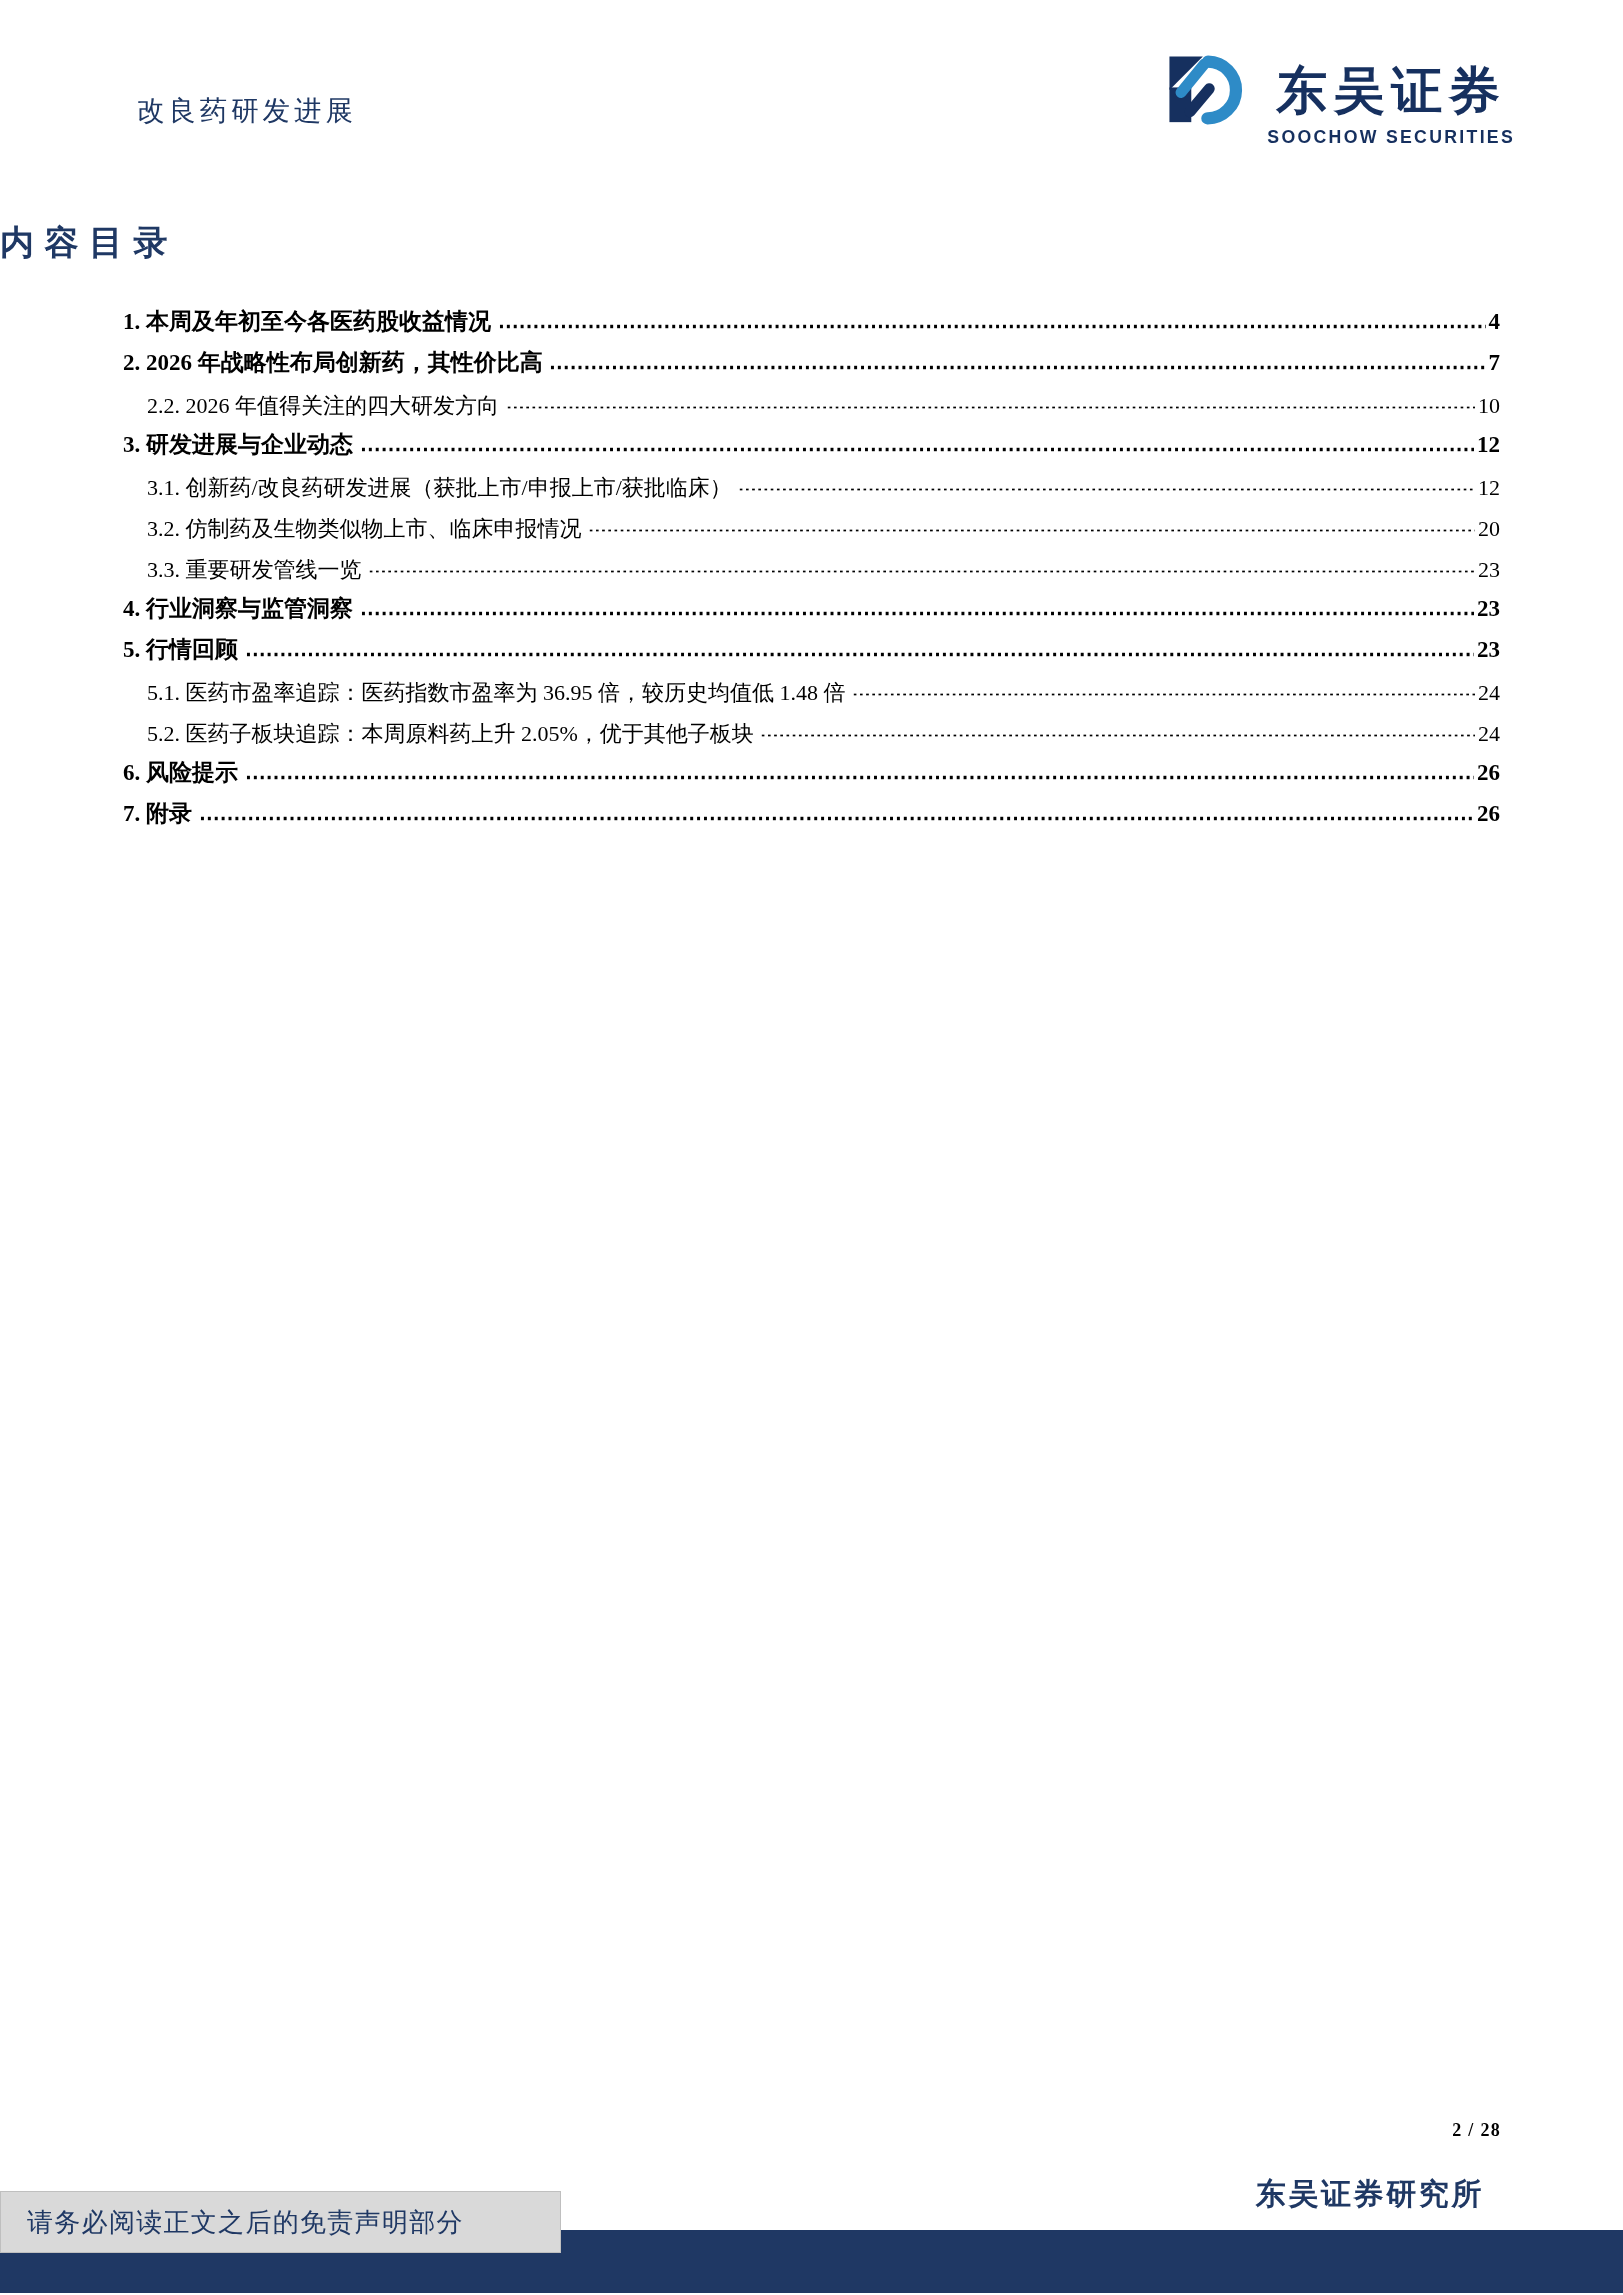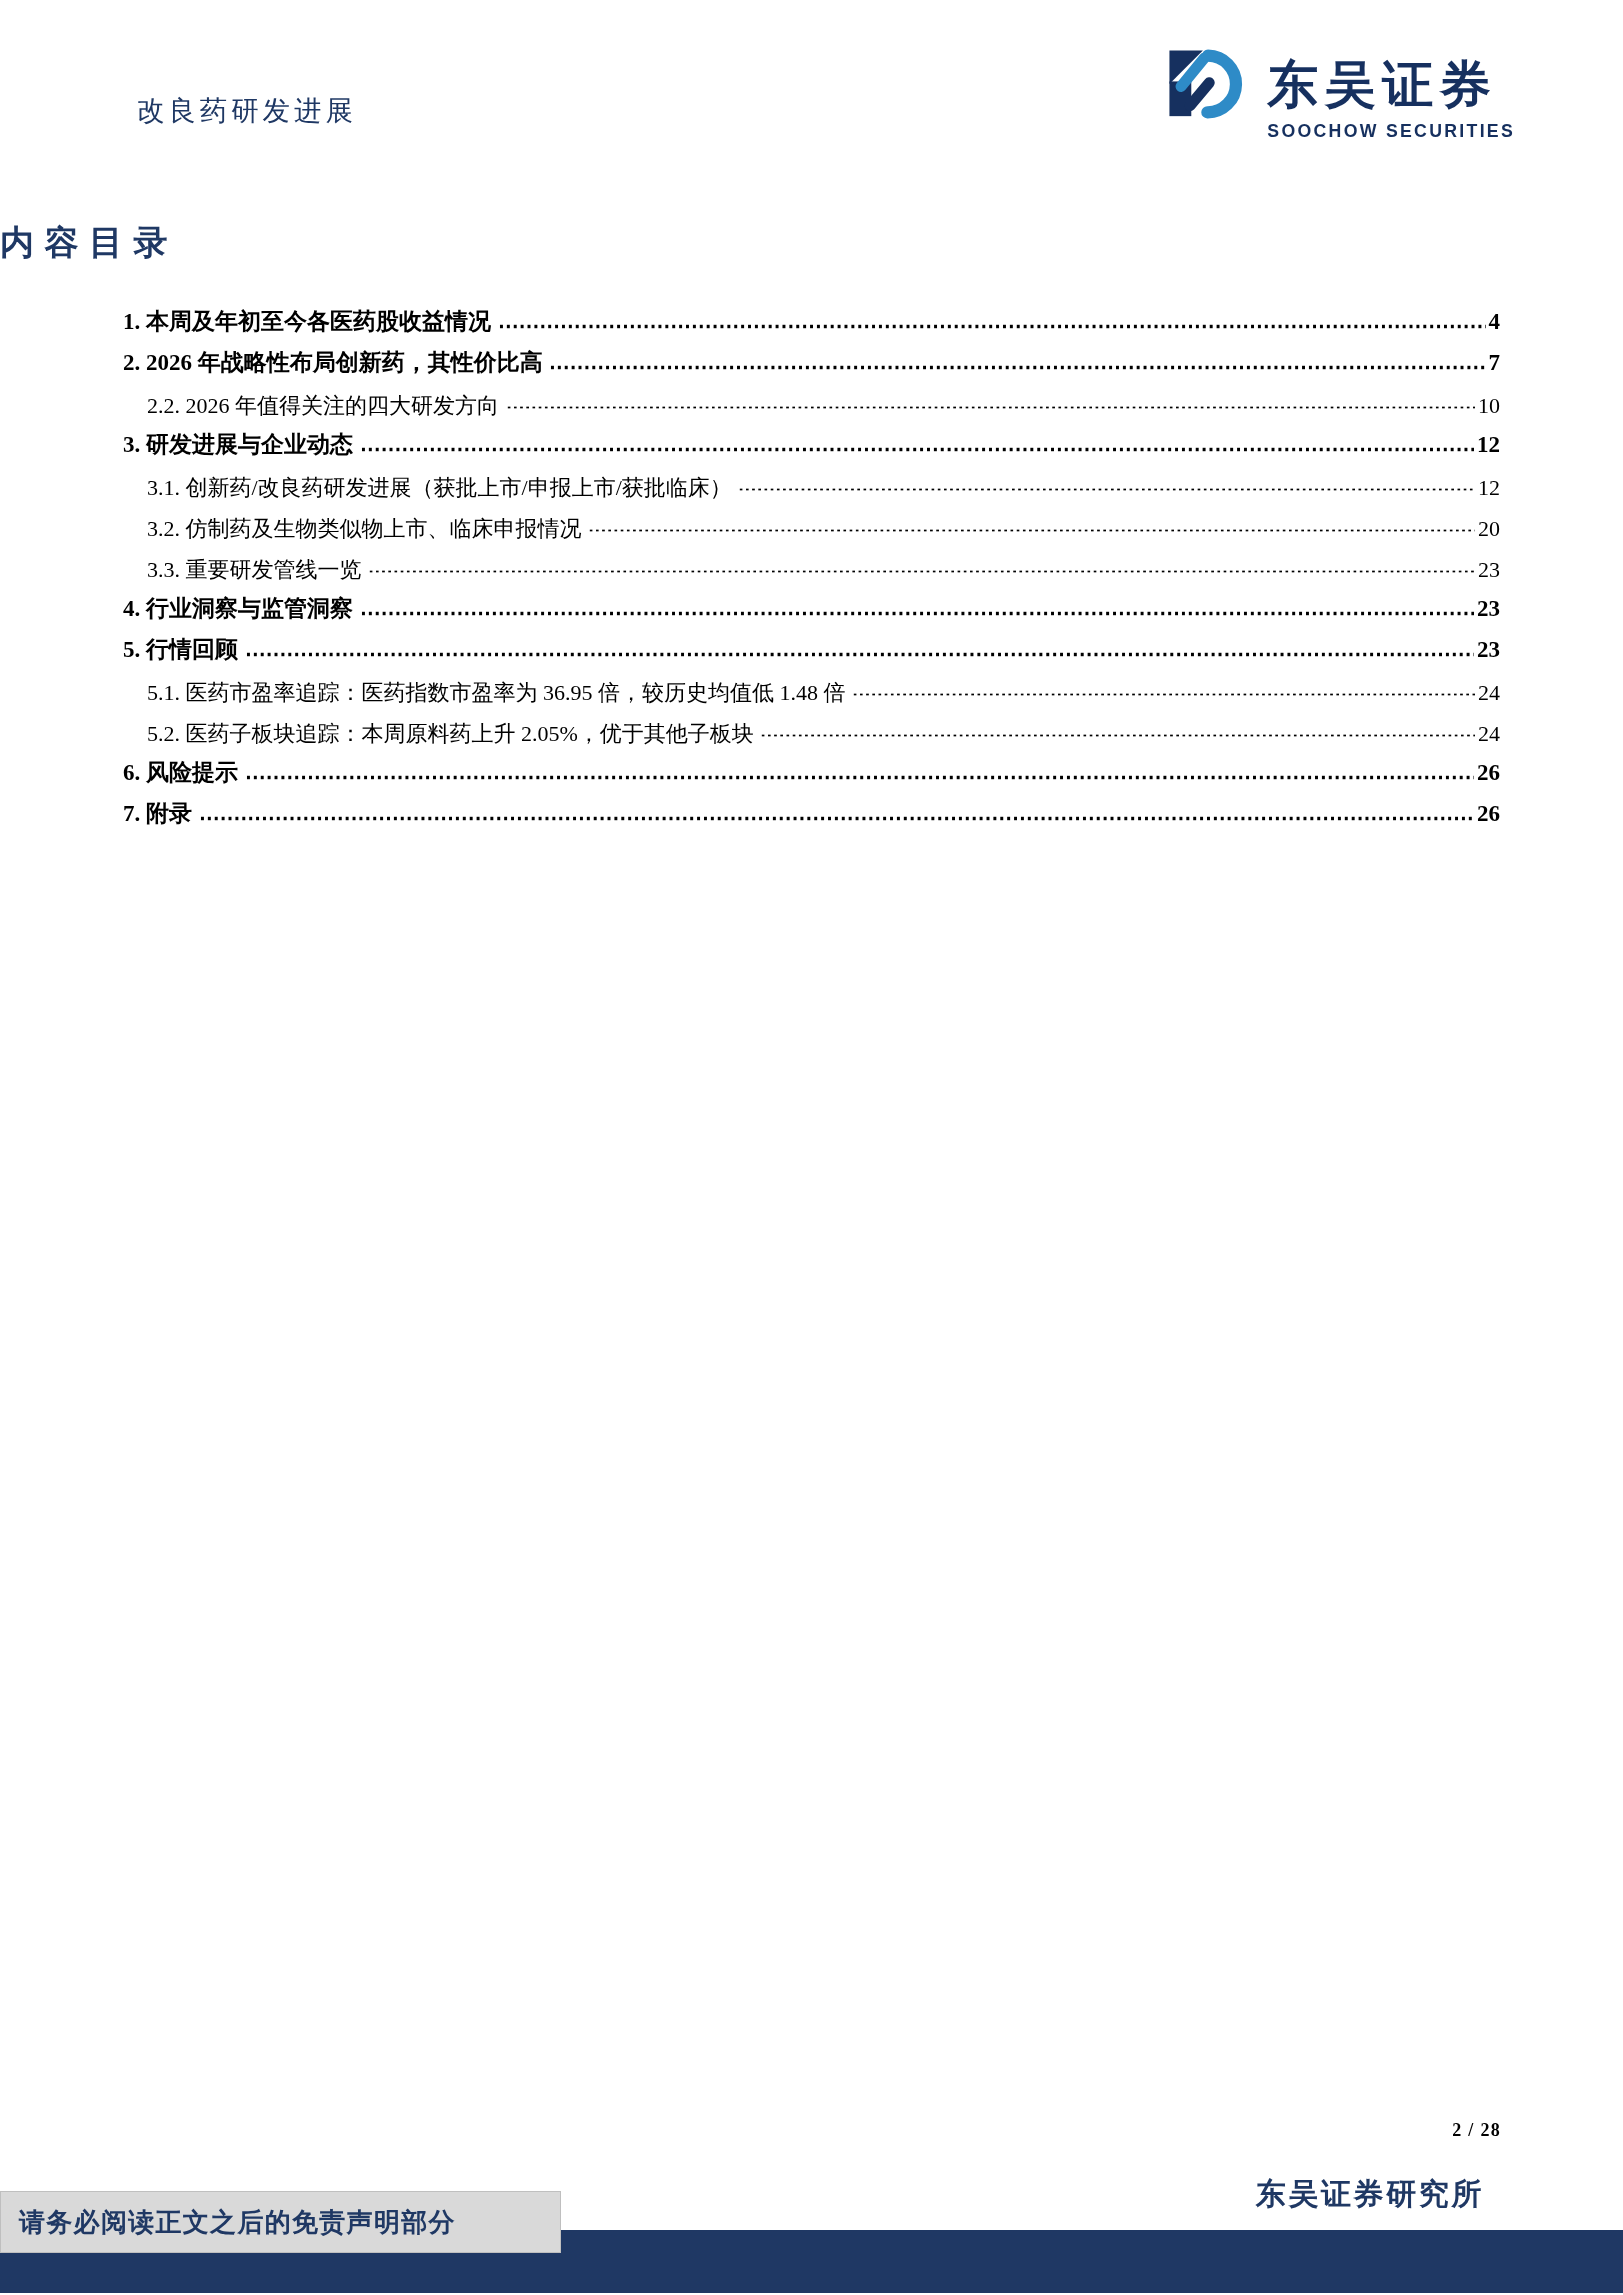--- a/index.html
+++ b/index.html
@@ -12,21 +12,21 @@
   html,body{margin:0;padding:0;background:#ffffff;}
   .page{
     position:relative;width:1623px;height:2295px;background:#ffffff;overflow:hidden;
     font-family:"Liberation Serif","DejaVu Serif",serif;color:#000;
   }
   
   .header-left{
     position:absolute;left:137px;top:93px;font-size:27.5px;color:var(--navy);
     letter-spacing:3.9px;
   }
-  .logo{position:absolute;left:1167px;top:48px;display:flex;align-items:flex-start;}
+  .logo{position:absolute;left:1167px;top:54px;display:flex;align-items:flex-start;text-align:center;}
   .logo-icon{width:82px;height:72px;flex:0 0 auto;}
   .logo-text{margin-left:18.3px;}
   .logo-cn{font-size:51px;font-weight:bold;color:var(--logo-navy);letter-spacing:6.5px;line-height:1.1;margin-top:9.2px;white-space:nowrap;}
   .logo-en{font-size:17.7px;font-weight:bold;color:var(--logo-navy);letter-spacing:2.3px;margin-top:8px;white-space:nowrap;font-family:"Liberation Sans","DejaVu Sans",sans-serif;}
   
   .doc-title{
     position:absolute;top:220px;left:0;width:100%;text-align:left;
     font-size:34px;font-weight:bold;letter-spacing:10.5px;color:var(--navy);
   }
   
@@ -45,21 +45,21 @@
     background-size:6.9px 6.5px;margin-bottom:7.2px;
   }
   .toc-page{white-space:nowrap;line-height:1.25;}
   
   .page-indicator{position:absolute;top:2120px;right:122px;font-size:18px;font-weight:bold;color:#000;letter-spacing:1.3px;}
   .institute{position:absolute;top:2174px;right:139px;font-size:30px;font-weight:bold;color:var(--navy);letter-spacing:2.6px;}
   .footer-band{position:absolute;left:0;top:2230px;width:1623px;height:63px;background:var(--band);}
   .disclaimer-box{
     position:absolute;left:0;top:2191px;width:561px;height:62px;background:var(--gray-box);
     border:1.3px solid #bfbfbf;box-sizing:border-box;display:flex;align-items:center;
-    padding-left:18px;font-size:26px;font-weight:bold;color:var(--navy);z-index:2;letter-spacing:1.3px;
+    padding-left:26px;font-size:26px;font-weight:normal;color:var(--navy);z-index:2;letter-spacing:1.3px;
   }
 </style>
 </head>
 <body>
 
 <div class="page">
 
   <div class="header-left">改良药研发进展</div>
 
   <div class="logo">

